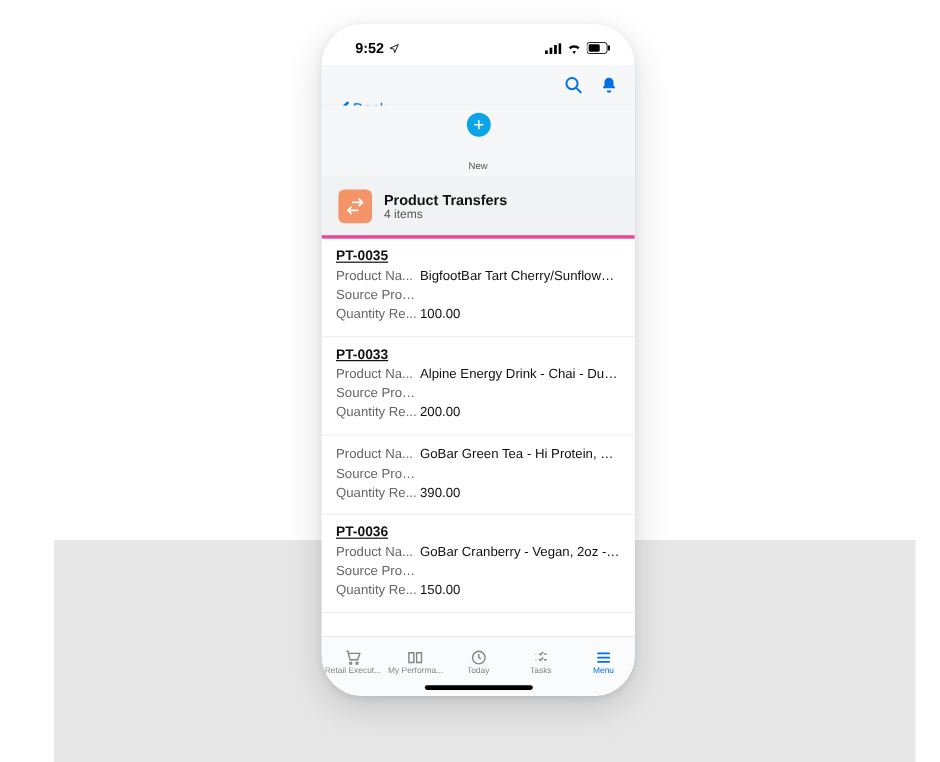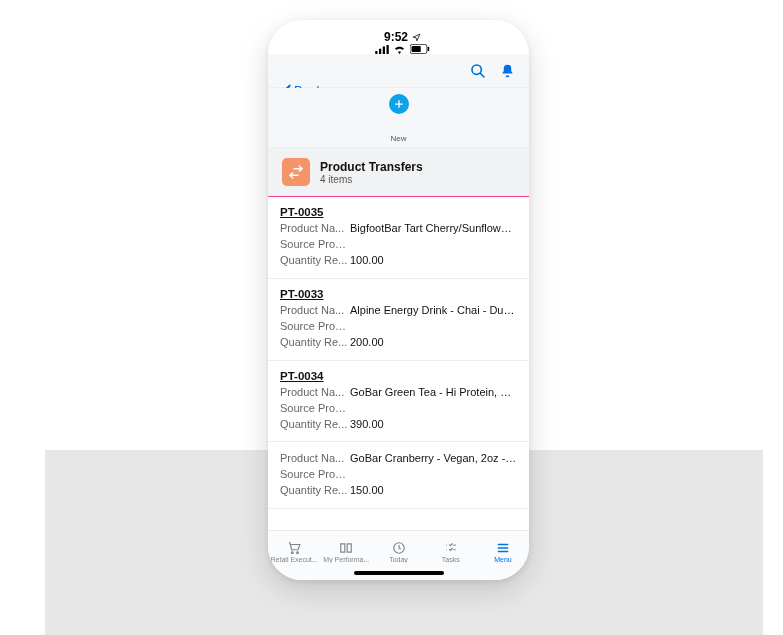--- a/index.html
+++ b/index.html
@@ -29,26 +29,25 @@
     border-radius: 34px;
     box-shadow: 0 10px 30px rgba(0,0,0,0.15), 0 2px 6px rgba(0,0,0,0.08);
     overflow: hidden;
     display: flex;
     flex-direction: column;
   }
   .status-bar {
     height: 34px;
     display: flex;
     align-items: center;
-    justify-content: flex-end;
+    justify-content: space-between;
     padding: 6px 20px 0 28px;
     font-size: 12px;
     font-weight: 600;
     color: #000;
-    flex-direction: column;
   }
   .status-right { display:flex; align-items:center; gap:4px; }
   .nav-bar {
     height: 34px;
     display: flex;
     align-items: center;
     justify-content: space-between;
     padding: 0 14px;
     background: #f6f7f8;
     border-bottom: 1px solid #eceef0;
@@ -80,21 +79,21 @@
     font-size: 14px;
     line-height: 1;
   }
   .new-label { font-size: 8px; color:#555; margin-top:20px; }
   .header-card {
     display:flex;
     align-items:center;
     gap:10px;
     padding: 10px 14px;
     background:#f1f2f3;
-    border-bottom: 1px solid #ec4899;
+    border-bottom: 3px solid #ec4899;
   }
   .header-icon {
     width: 28px; height: 28px;
     border-radius: 5px;
     background: #f39469;
     display:flex; align-items:center; justify-content:center;
     color:#fff;
   }
   .header-text .title { font-size: 12px; font-weight: 700; color:#111; }
   .header-text .sub { font-size: 10px; color:#555; }
@@ -269,35 +268,35 @@
     <div class="li-row">
       <span class="li-label">Source Prod...</span>
       <span class="li-val"></span>
     </div>
     <div class="li-row">
       <span class="li-label">Quantity Re...</span>
       <span class="li-val">200.00</span>
     </div>
       </div>
       <div class="list-item">
-    <div class="li-id">PT-0034</div>
     <div class="li-row">
       <span class="li-label">Product Na...</span>
       <span class="li-val">GoBar Green Tea - Hi Protein, 2oz -...</span>
     </div>
     <div class="li-row">
       <span class="li-label">Source Prod...</span>
       <span class="li-val"></span>
     </div>
     <div class="li-row">
       <span class="li-label">Quantity Re...</span>
       <span class="li-val">390.00</span>
     </div>
       </div>
       <div class="list-item">
+    <div class="li-id">PT-0036</div>
     <div class="li-row">
       <span class="li-label">Product Na...</span>
       <span class="li-val">GoBar Cranberry - Vegan, 2oz - 24 ...</span>
     </div>
     <div class="li-row">
       <span class="li-label">Source Prod...</span>
       <span class="li-val"></span>
     </div>
     <div class="li-row">
       <span class="li-label">Quantity Re...</span>

